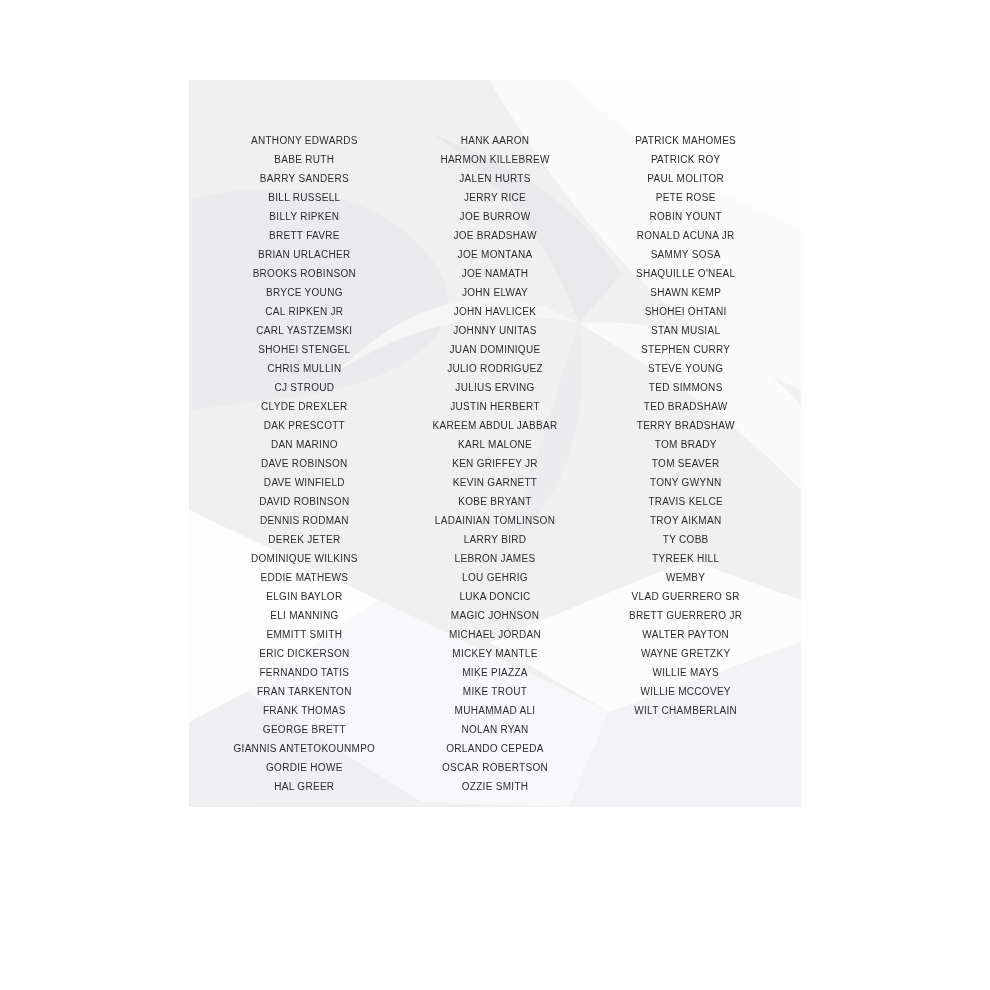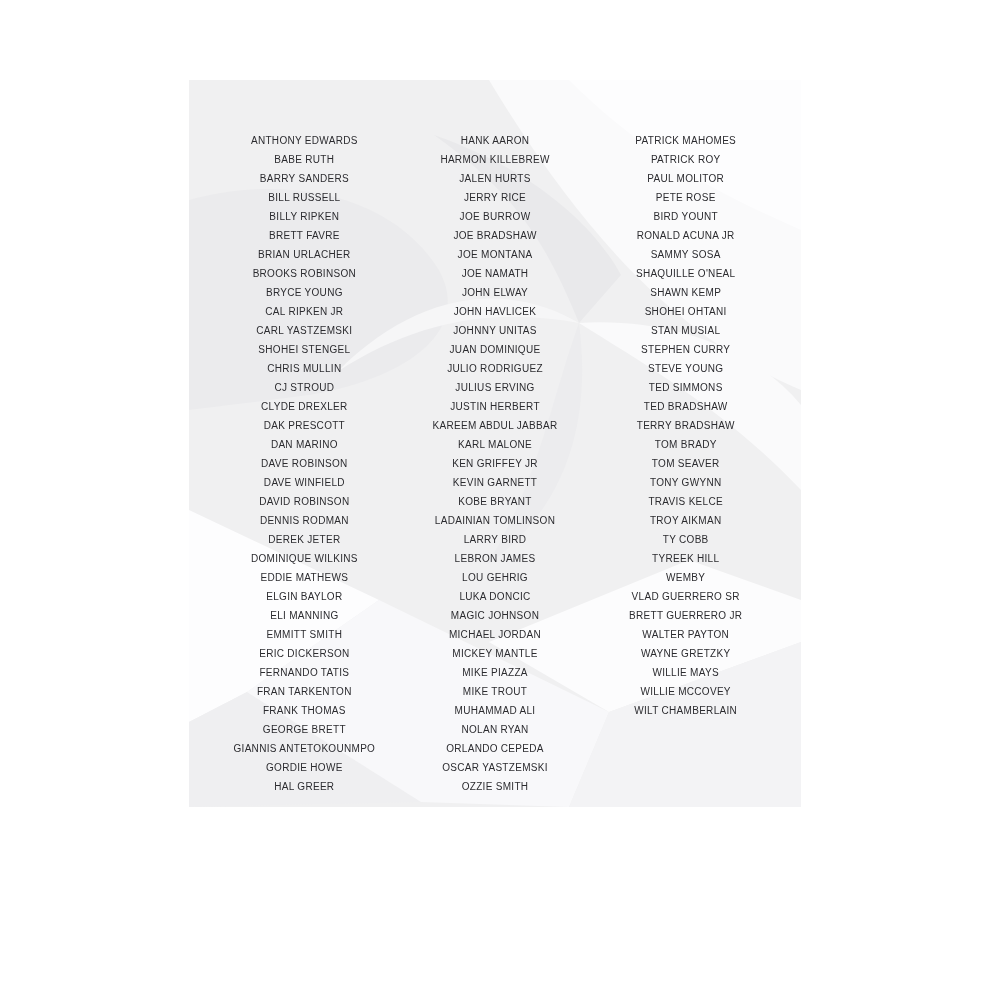--- a/index.html
+++ b/index.html
@@ -155,29 +155,29 @@
         <div class="entry">LOU GEHRIG</div>
         <div class="entry">LUKA DONCIC</div>
         <div class="entry">MAGIC JOHNSON</div>
         <div class="entry">MICHAEL JORDAN</div>
         <div class="entry">MICKEY MANTLE</div>
         <div class="entry">MIKE PIAZZA</div>
         <div class="entry">MIKE TROUT</div>
         <div class="entry">MUHAMMAD ALI</div>
         <div class="entry">NOLAN RYAN</div>
         <div class="entry">ORLANDO CEPEDA</div>
-        <div class="entry">OSCAR YASTZEMSKI</div>
+        <div class="entry">OSCAR ROBERTSON</div>
         <div class="entry">OZZIE SMITH</div>
       </div>
     <div class="column">
         <div class="entry">PATRICK MAHOMES</div>
         <div class="entry">PATRICK ROY</div>
         <div class="entry">PAUL MOLITOR</div>
         <div class="entry">PETE ROSE</div>
-        <div class="entry">BIRD YOUNT</div>
+        <div class="entry">ROBIN YOUNT</div>
         <div class="entry">RONALD ACUNA JR</div>
         <div class="entry">SAMMY SOSA</div>
         <div class="entry">SHAQUILLE O'NEAL</div>
         <div class="entry">SHAWN KEMP</div>
         <div class="entry">SHOHEI OHTANI</div>
         <div class="entry">STAN MUSIAL</div>
         <div class="entry">STEPHEN CURRY</div>
         <div class="entry">STEVE YOUNG</div>
         <div class="entry">TED SIMMONS</div>
         <div class="entry">TED BRADSHAW</div>

